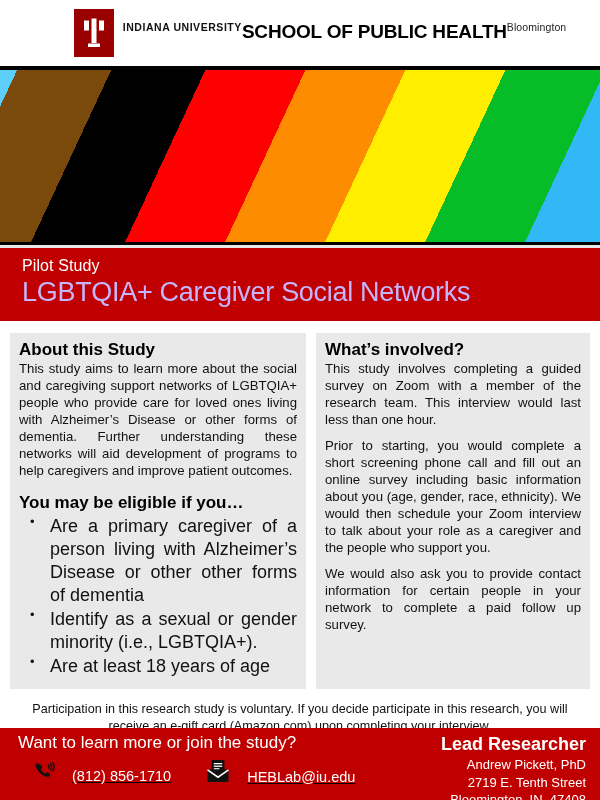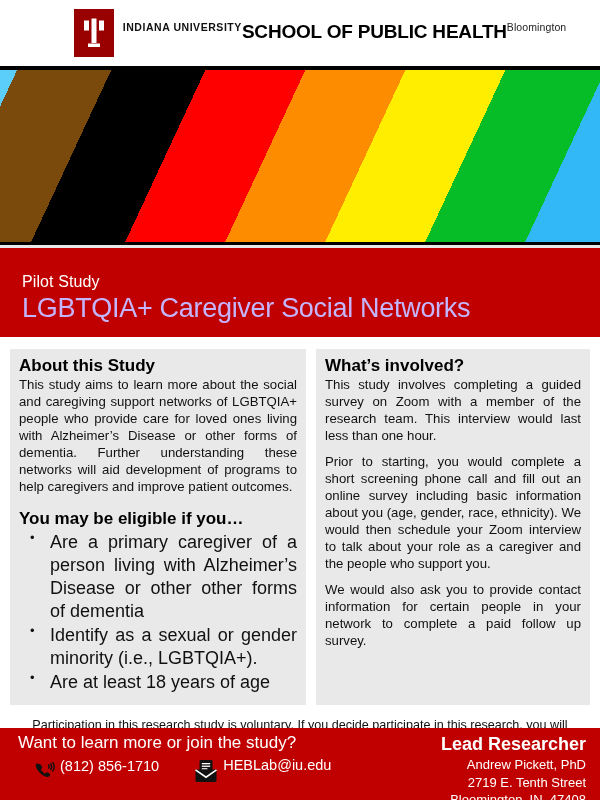--- a/index.html
+++ b/index.html
@@ -66,21 +66,21 @@
       #cc00cc 88.5%,#cc00cc 100%
     );
   }
   .flag-topbar{position:absolute;left:0;top:0;width:100%;height:4px;background:#000;}
   .flag-botbar{position:absolute;left:0;bottom:0;width:100%;height:3px;background:#000;}
 
   
   .title-gap{height:3px;background:#e8e8e8;}
   .title-band{
     background:#c00000;
-    padding:24px 0 12px 22px;
+    padding:8px 0 12px 22px;
     box-sizing:border-box;
   }
   .eyebrow{
     color:#ffffff;font-size:16px;font-weight:400;
     letter-spacing:.1px;line-height:1.2;margin-bottom:2px;
   }
   .main-title{
     color:#c4b5fd;font-size:27px;font-weight:400;
     letter-spacing:-.3px;line-height:1.18;
   }
@@ -145,21 +145,21 @@
   .footer-left{
     flex:1 1 auto;
     padding:4px 0 0 18px;
     box-sizing:border-box;
   }
   .footer-cta{
     color:#ffffff;font-size:17px;font-weight:400;
     line-height:1.25;margin-bottom:5px;letter-spacing:0;
   }
   .contact-row{display:flex;align-items:center;gap:8px;padding-left:14px;}
-  .contact-item{display:flex;align-items:flex-start;gap:4px;}
+  .contact-item{display:flex;align-items:flex-end;gap:16px;text-decoration:underline;}
   .contact-item + .contact-item{margin-left:26px;}
   .contact-text{color:#ffffff;font-size:14.5px;line-height:1;}
   .ico{display:block;flex:0 0 auto;}
 
   .footer-right{
     flex:0 0 auto;
     padding:5px 14px 0 0;
     text-align:right;
     color:#ffffff;
     box-sizing:border-box;

